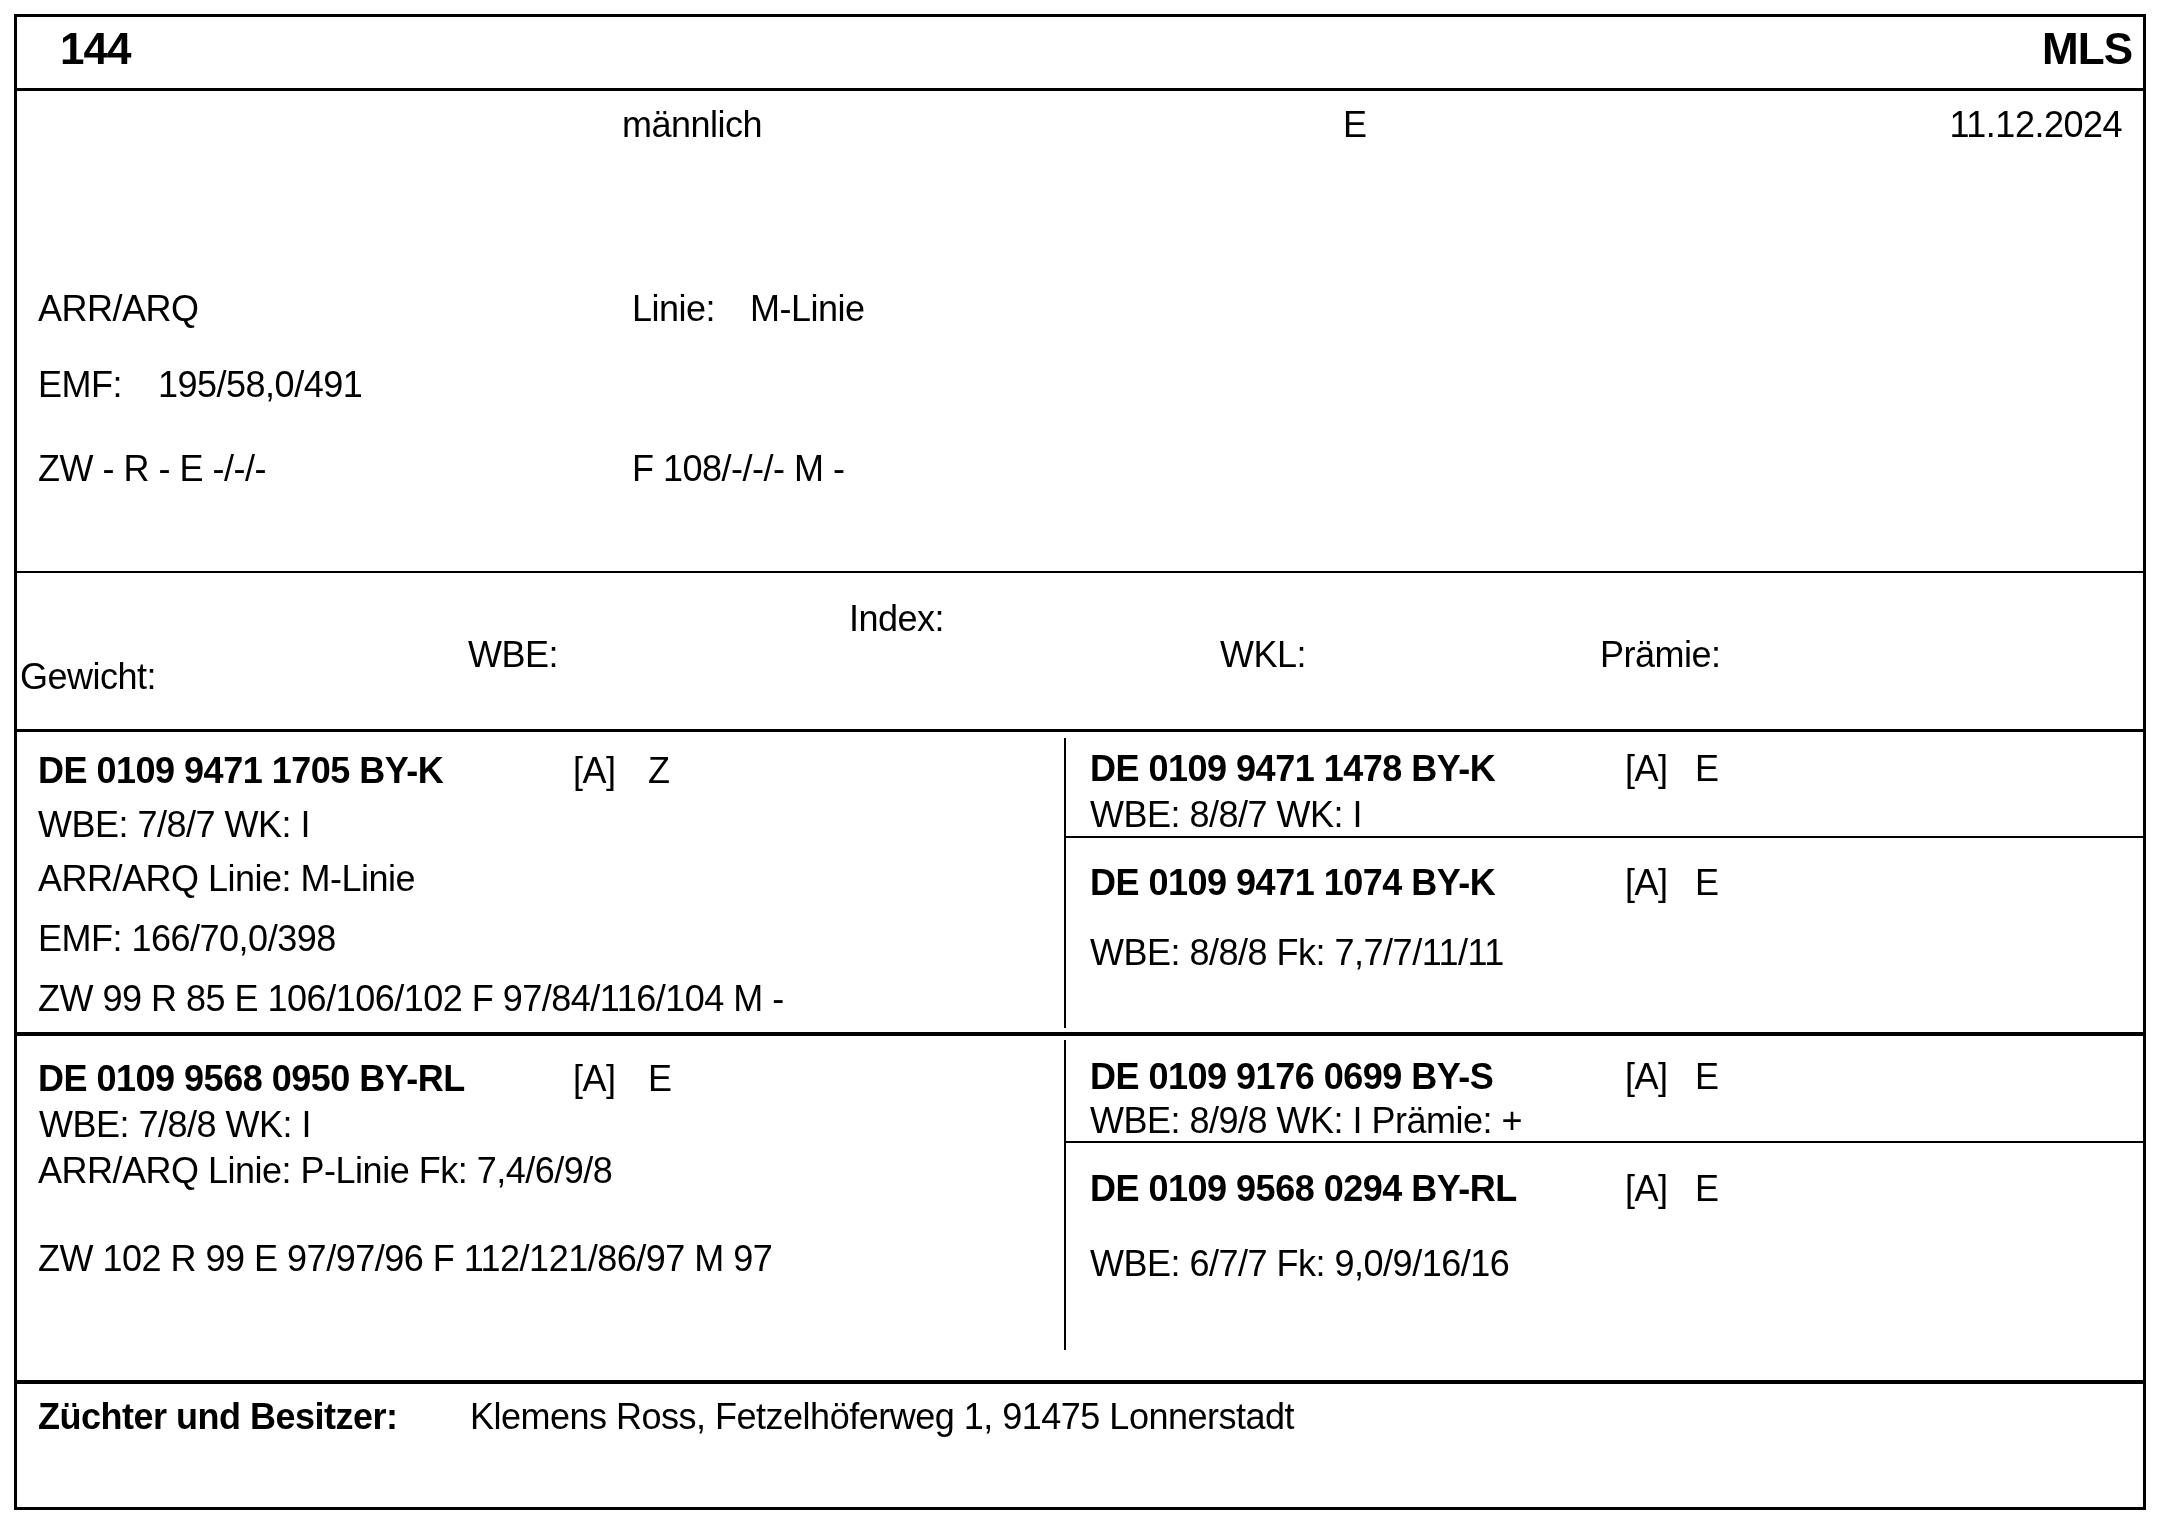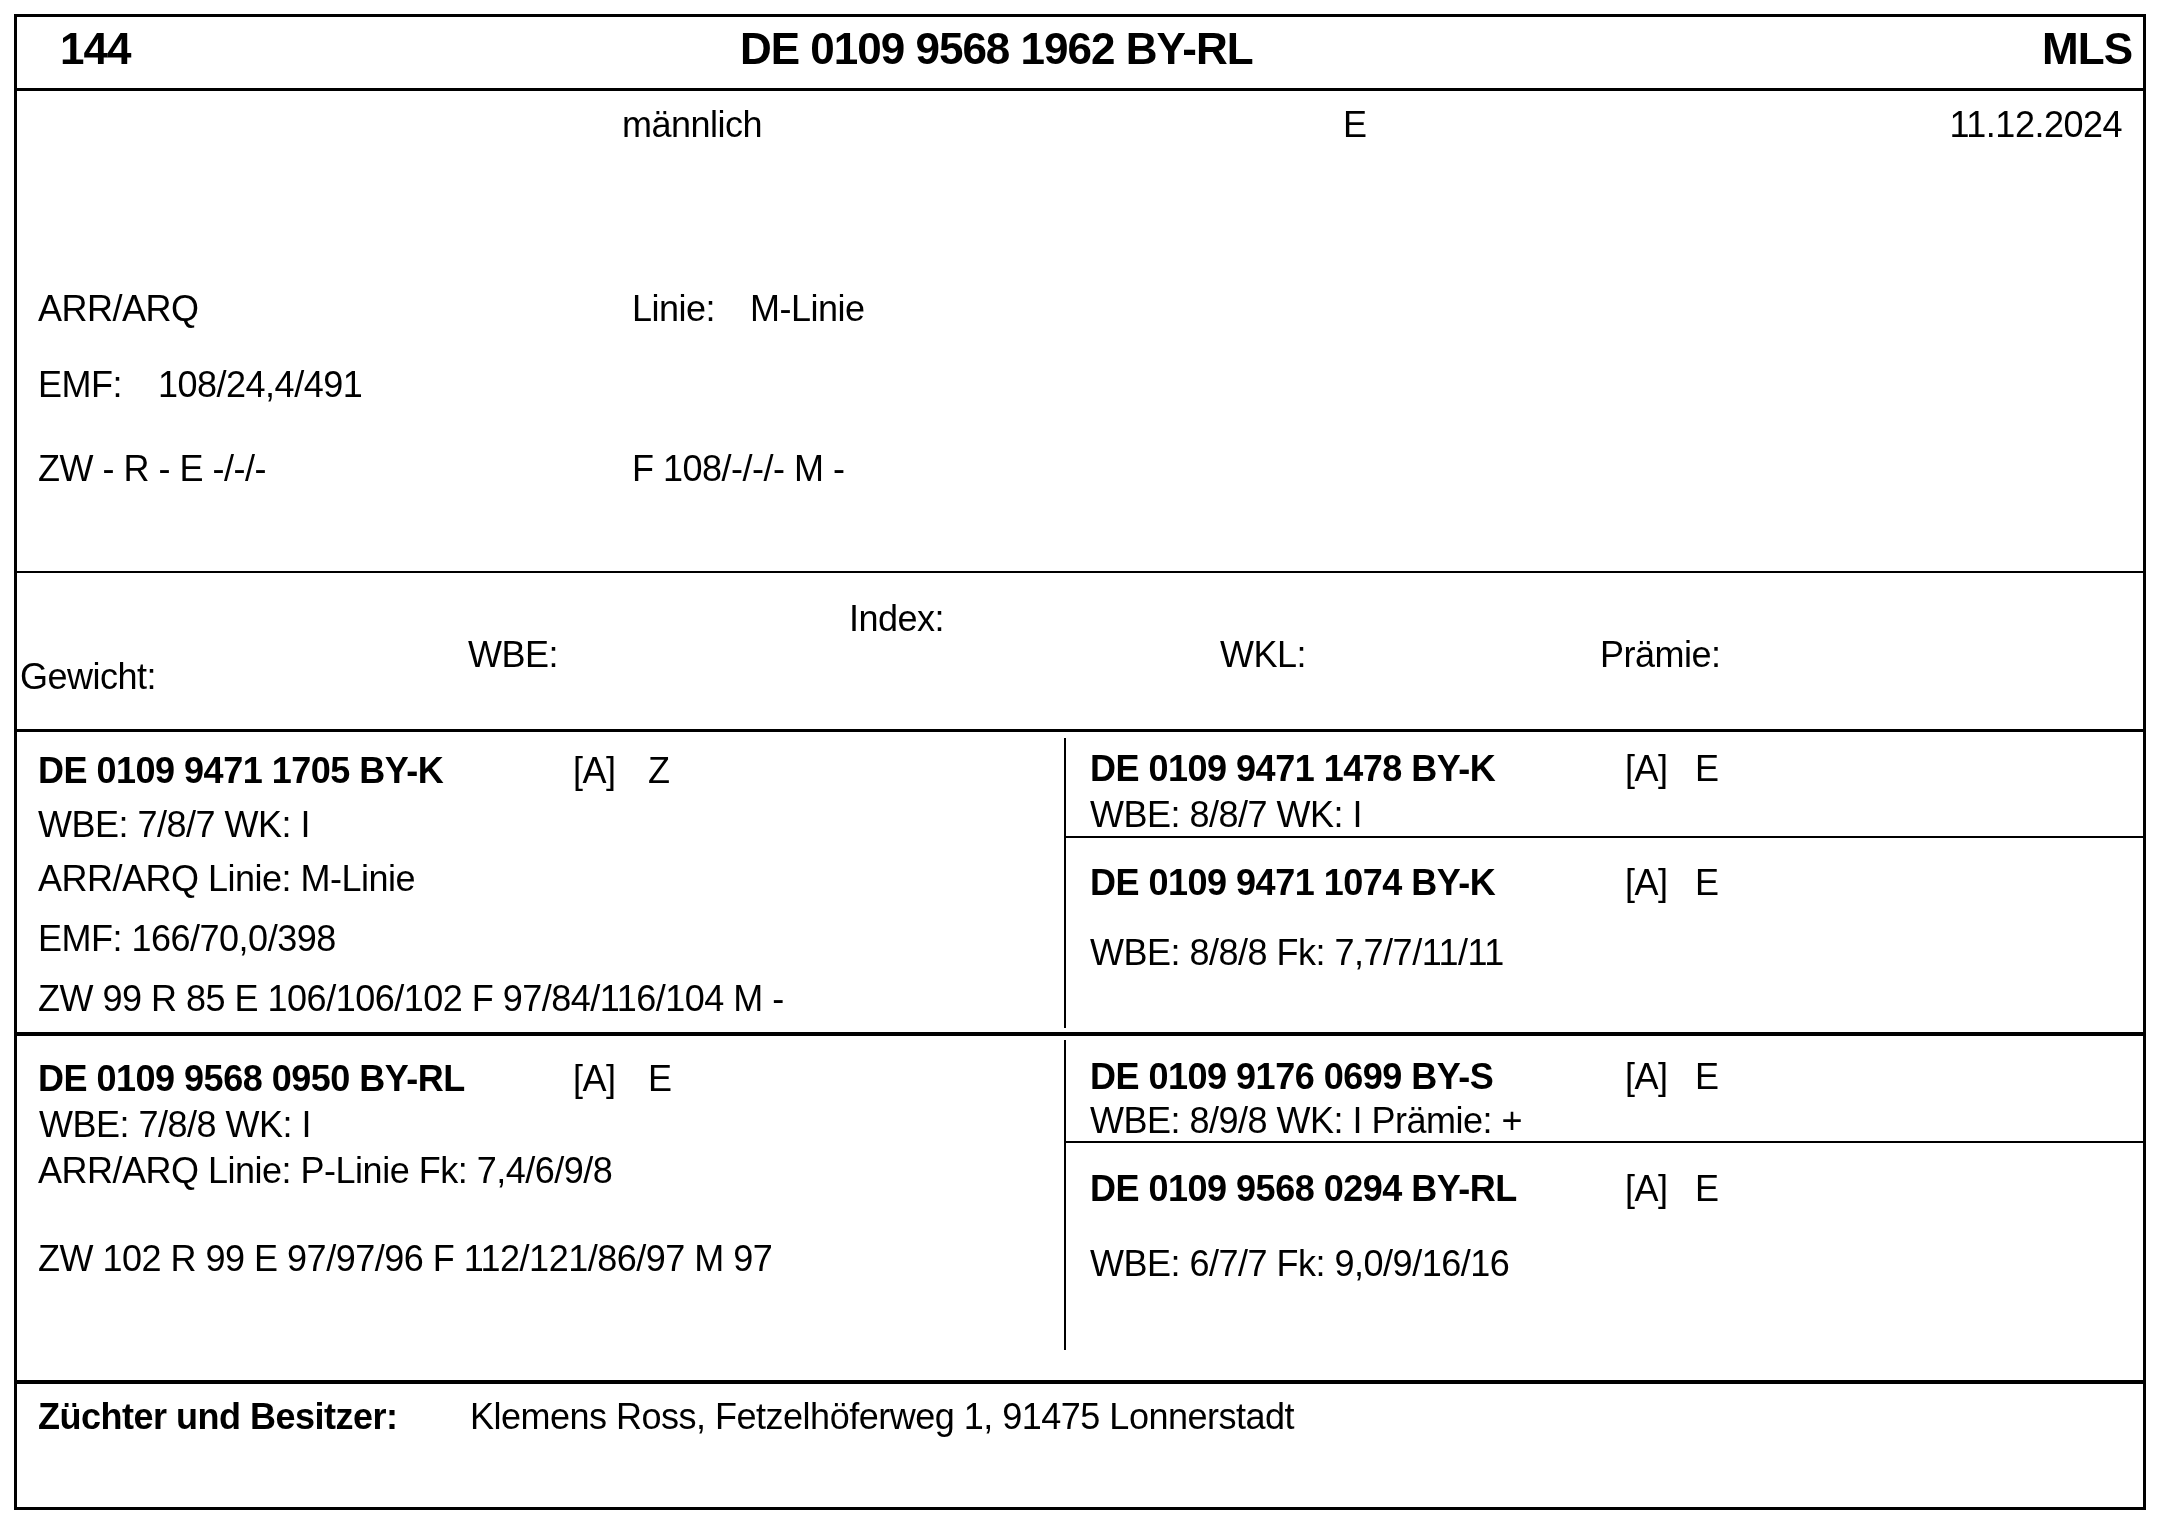--- a/index.html
+++ b/index.html
@@ -46,32 +46,31 @@
   <div class="hline" style="left:14px; right:14px; top:571px; height:2px;"></div>
   <div class="hline" style="left:14px; right:14px; top:729px; height:3px;"></div>
   <div class="hline" style="left:14px; right:14px; top:1032px; height:4px;"></div>
   <div class="hline" style="left:14px; right:14px; top:1380px; height:4px;"></div>
   <div class="vline" style="left:1064px; top:738px; width:2px; height:290px;"></div>
   <div class="vline" style="left:1064px; top:1040px; width:2px; height:310px;"></div>
   <div class="hline" style="left:1064px; right:14px; top:836px; height:2px;"></div>
   <div class="hline" style="left:1064px; right:14px; top:1141px; height:2px;"></div>
 
   <div class="t hdr" style="left:60px; top:26px;">144</div>
-  <div class="t hdr" style="left:740px; top:26px;">DE 0109 9568 1962 BY-RL</div>
   <div class="t hdr" style="right:28px; top:26px;">MLS</div>
 
   <div class="t" style="left:622px; top:106px;">männlich</div>
   <div class="t" style="left:1343px; top:106px;">E</div>
   <div class="t" style="right:38px; top:106px;">11.12.2024</div>
 
   <div class="t" style="left:38px; top:290px;">ARR/ARQ</div>
   <div class="t" style="left:632px; top:290px;">Linie:</div>
   <div class="t" style="left:750px; top:290px;">M-Linie</div>
   <div class="t" style="left:38px; top:366px;">EMF:</div>
-  <div class="t" style="left:158px; top:366px;">108/24,4/491</div>
+  <div class="t" style="left:158px; top:366px;">195/58,0/491</div>
   <div class="t" style="left:38px; top:450px;">ZW - R - E -/-/-</div>
   <div class="t" style="left:632px; top:450px;">F 108/-/-/- M -</div>
 
   <div class="t" style="left:20px; top:636px;margin-top:22px;">Gewicht:</div>
   <div class="t" style="left:468px; top:636px;">WBE:</div>
   <div class="t" style="left:849px; top:600px;">Index:</div>
   <div class="t" style="left:1220px; top:636px;">WKL:</div>
   <div class="t" style="left:1600px; top:636px;">Prämie:</div>
 
   <div>

